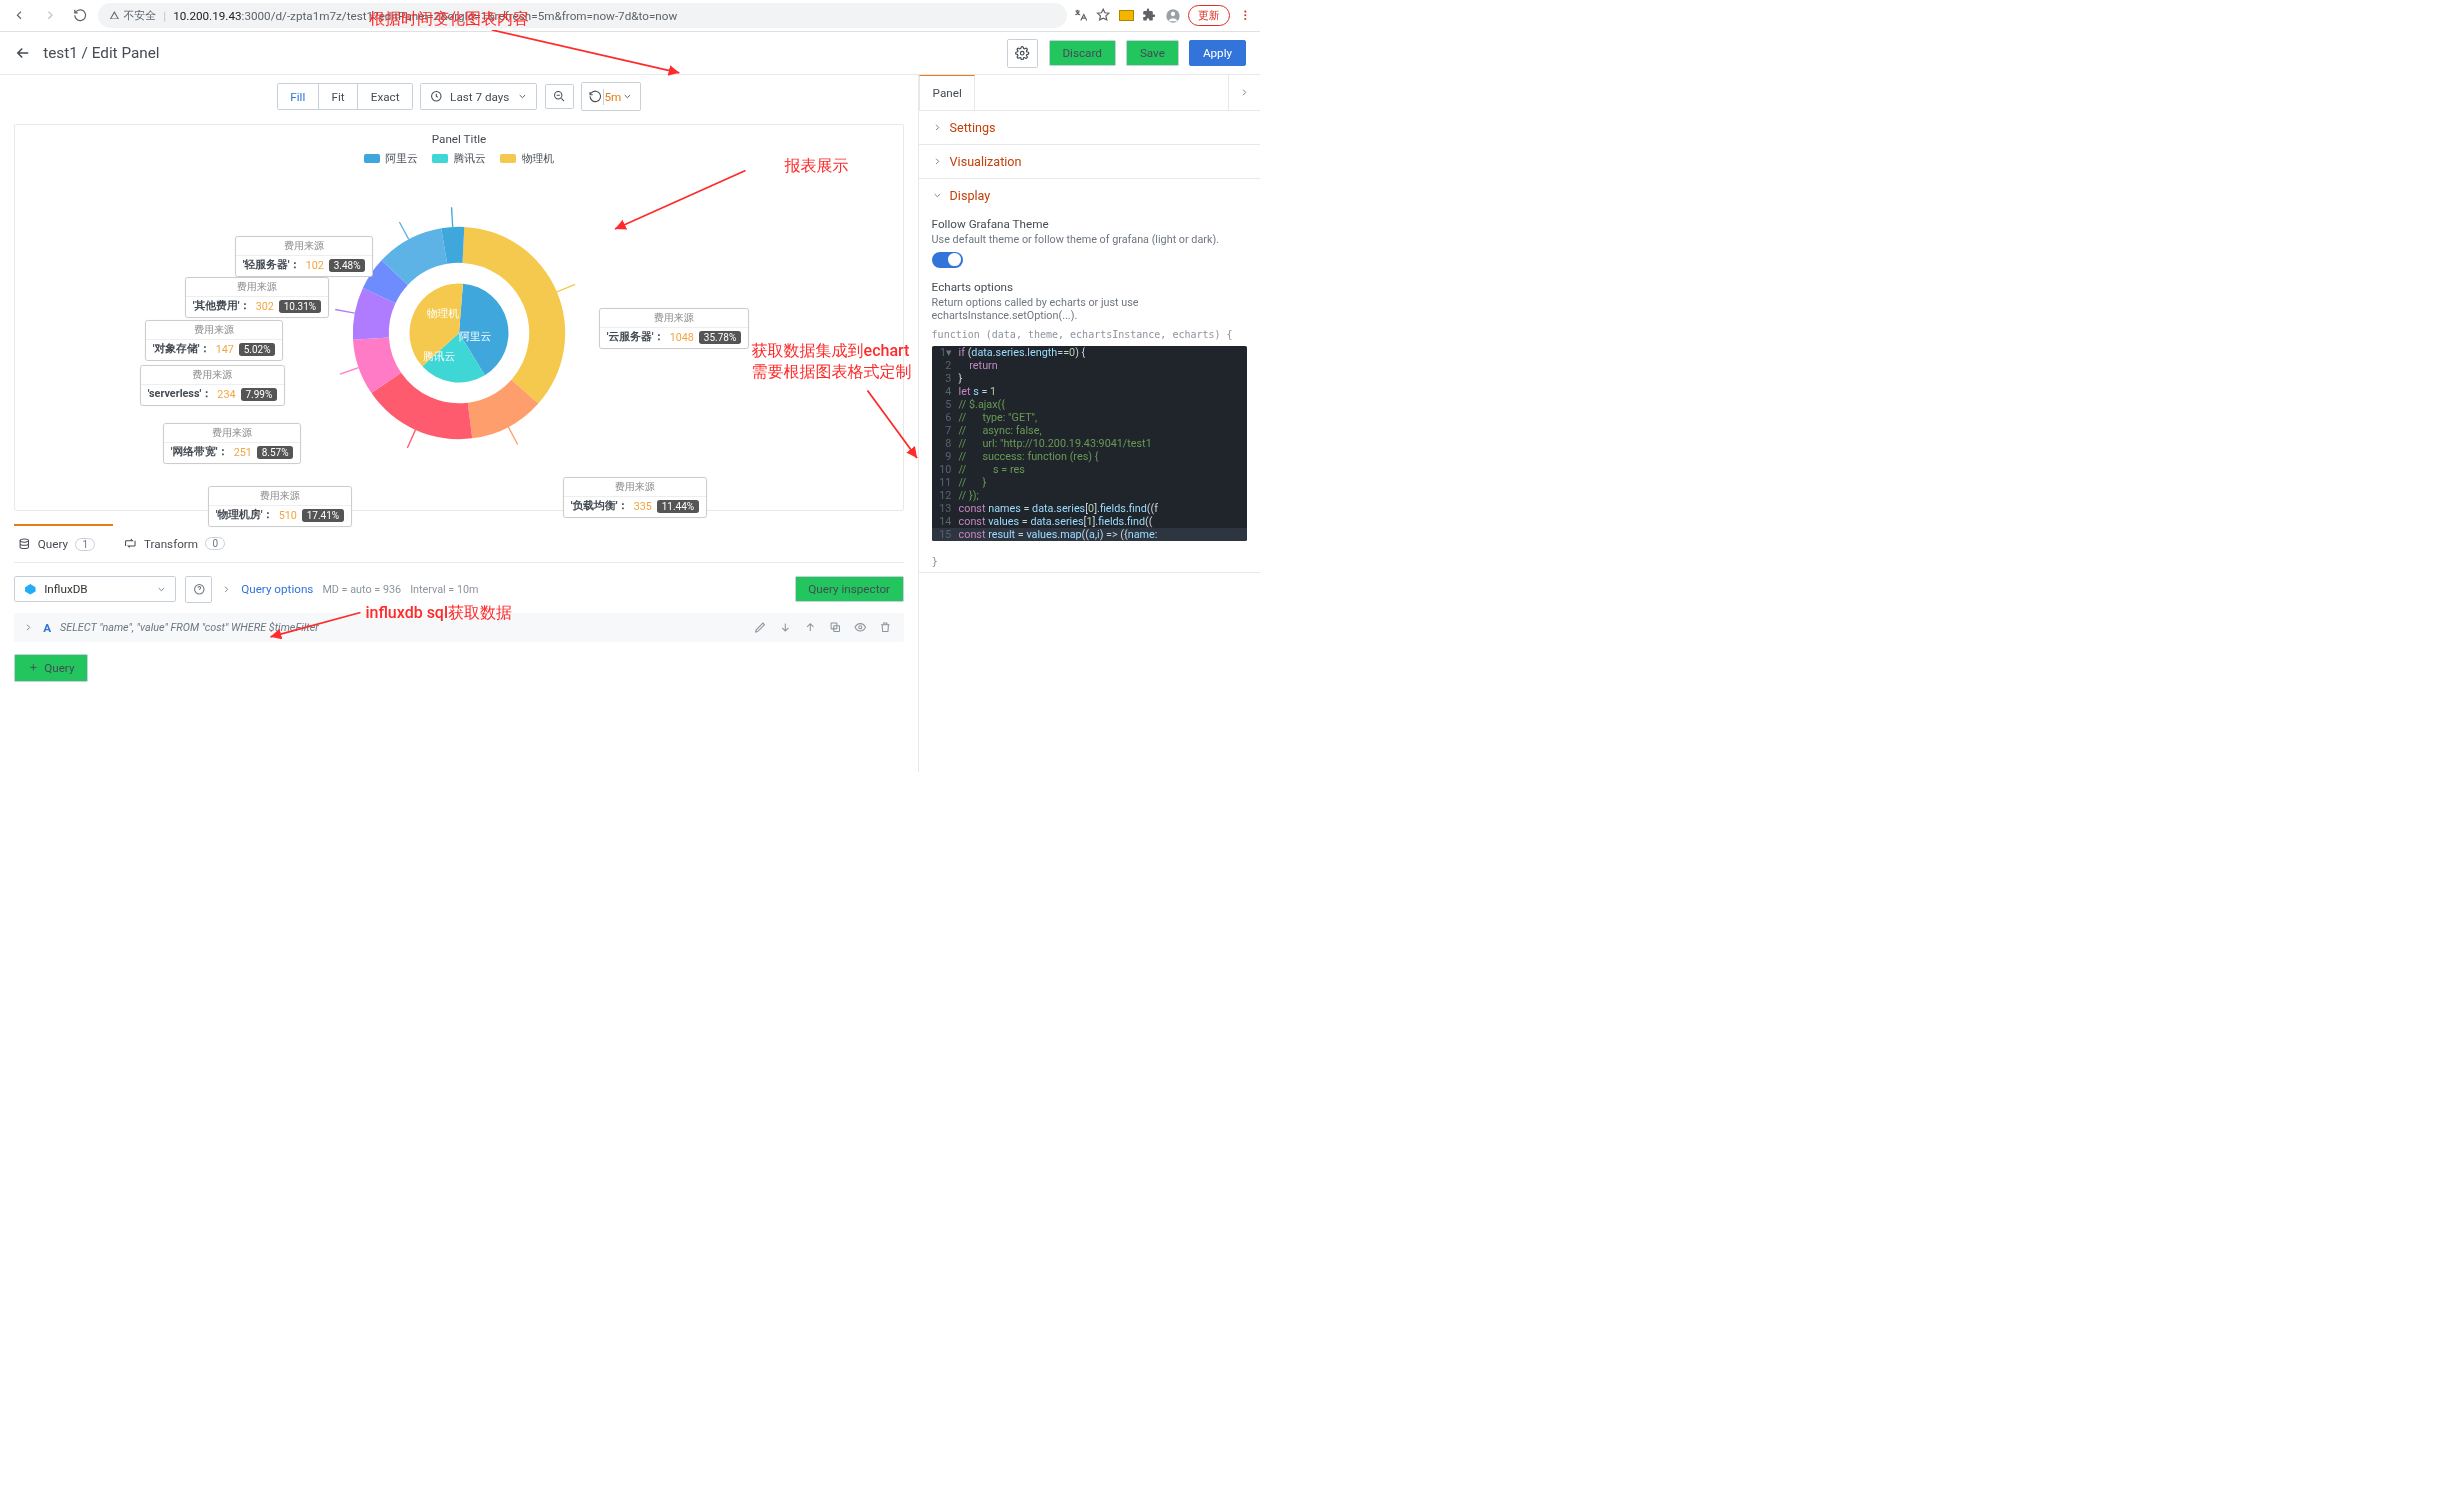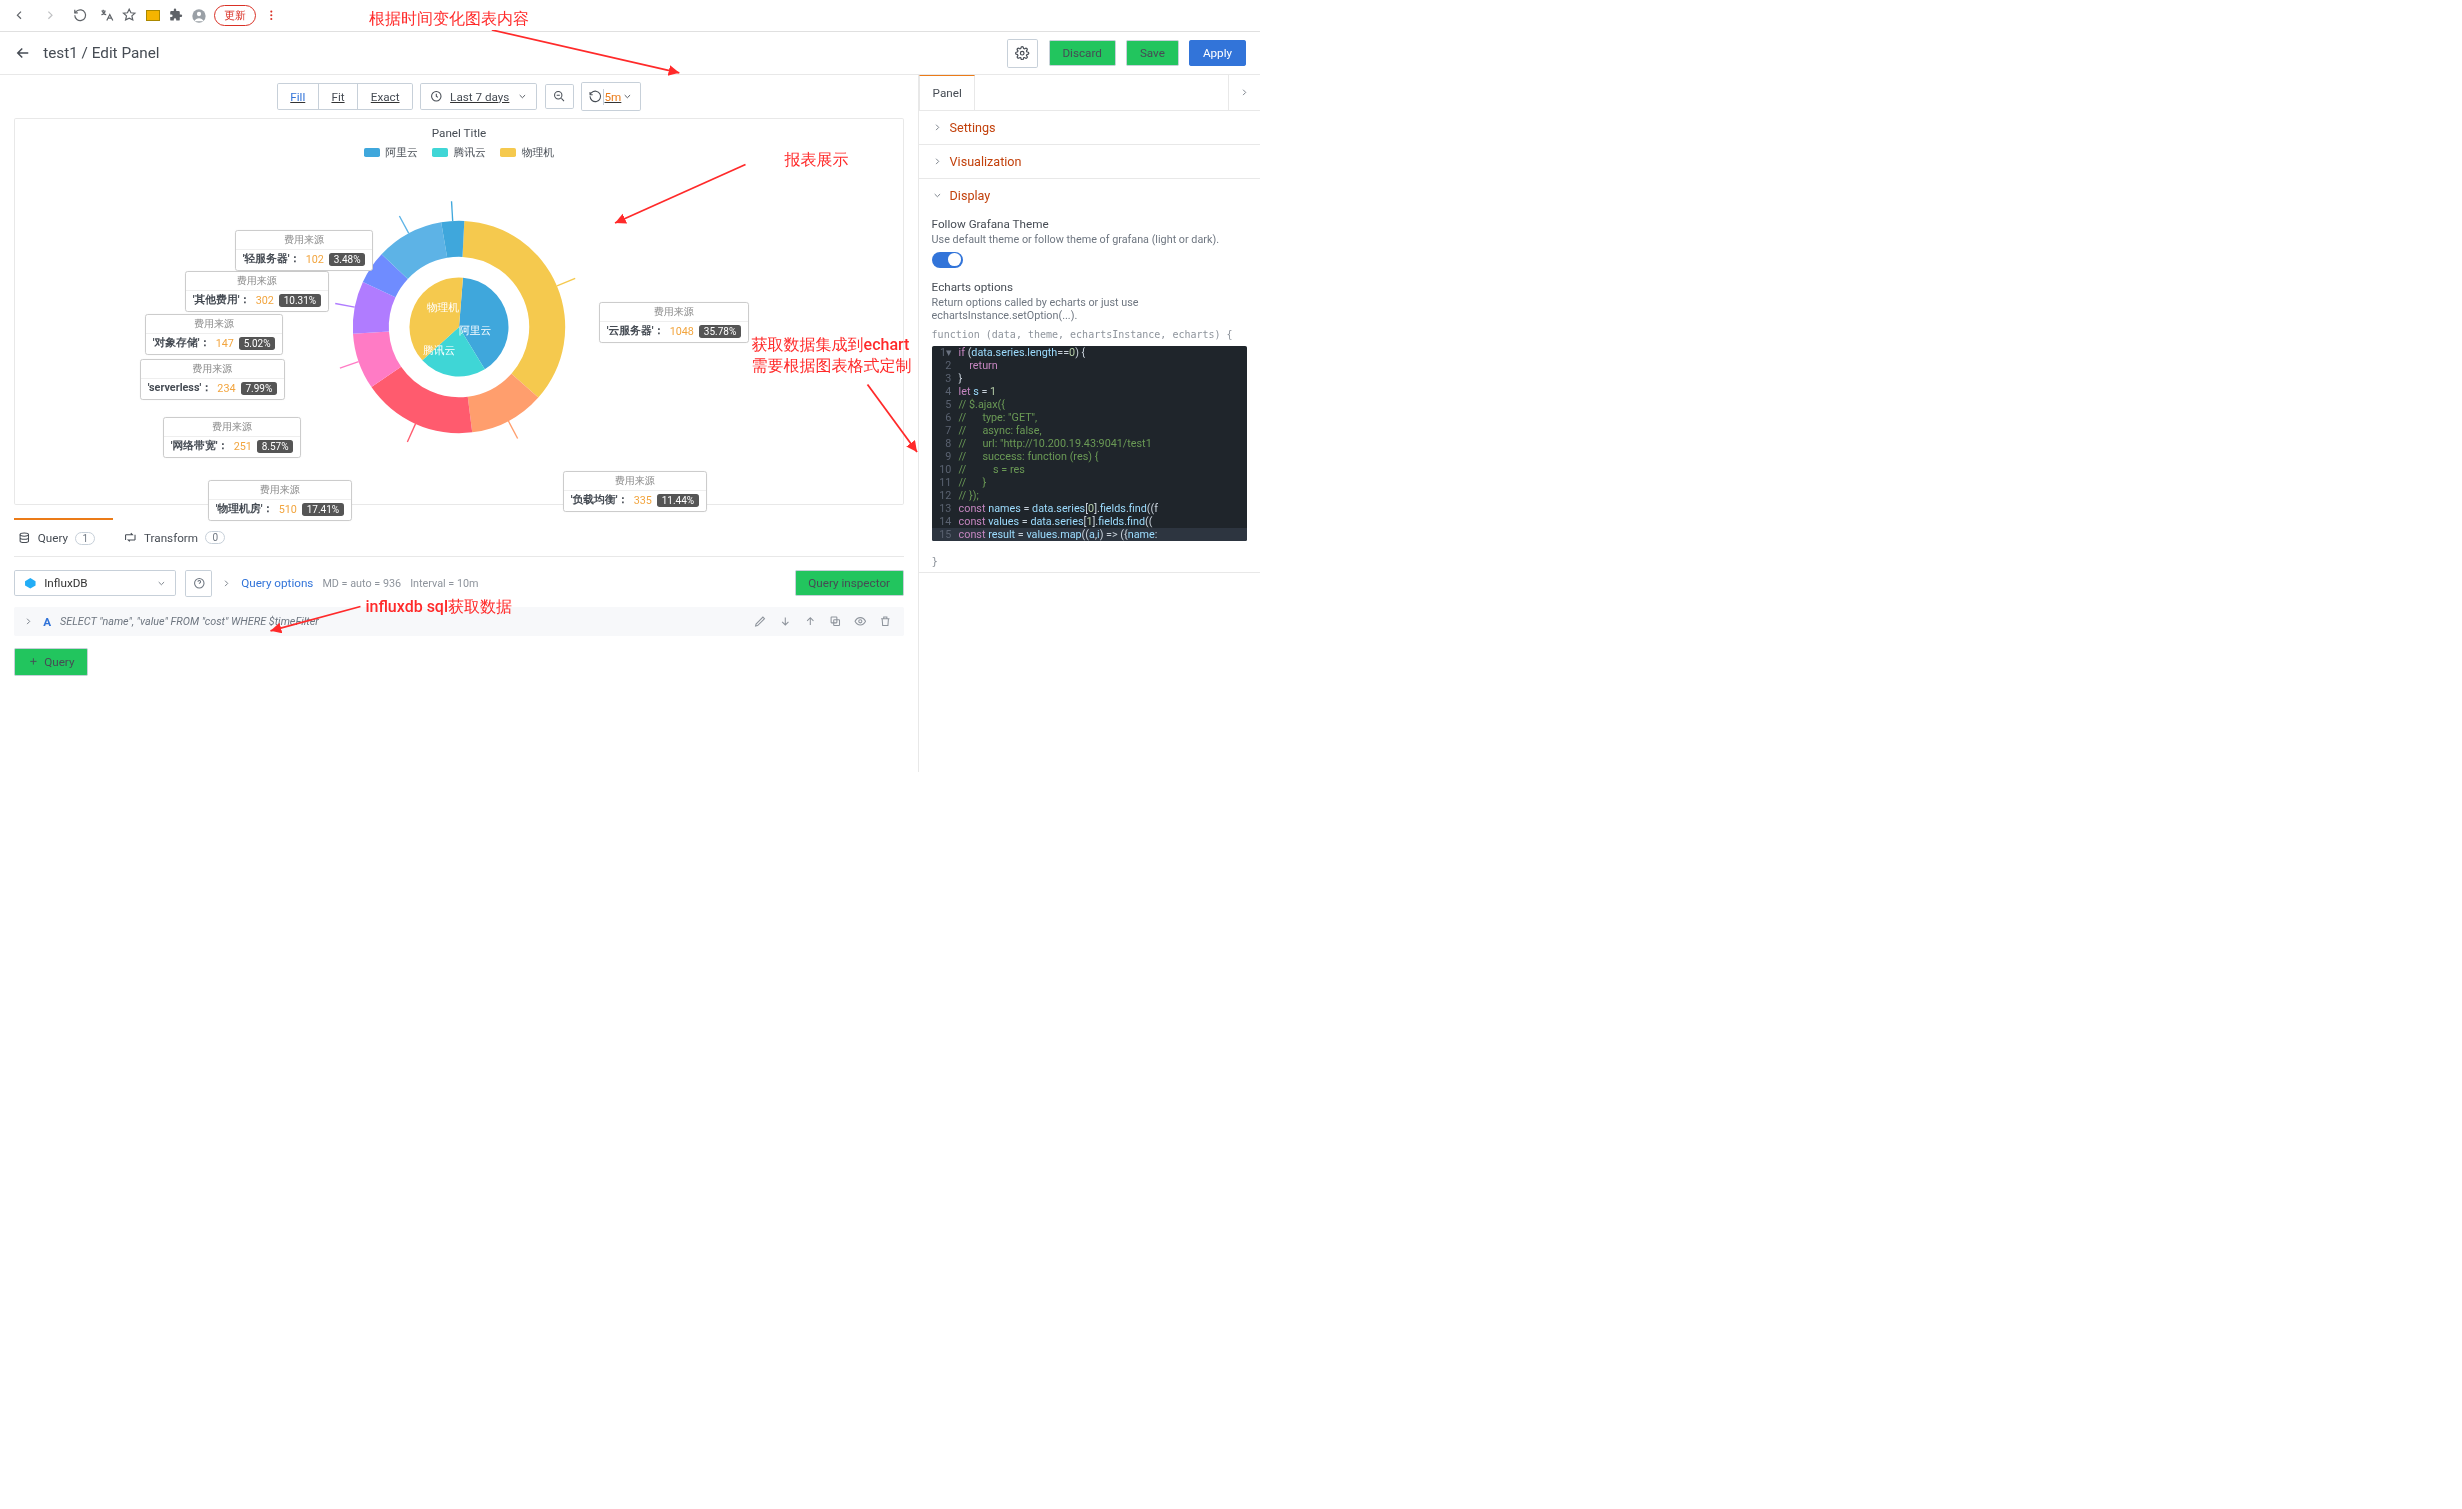--- a/index.html
+++ b/index.html
@@ -30,21 +30,21 @@
 
 .annot { position: absolute; color: #ff2a2a; font-size: 16px; font-weight: 500; white-space: nowrap; pointer-events: none; }
 .arrow { position: absolute; pointer-events: none; }
 
 
 .main { display: flex; height: calc(100% - 32px - 43px); }
 .left-col { flex: 1; display: flex; flex-direction: column; padding: 7.2px 14.4px 14.4px 14.4px; min-width: 0; }
 .right-col { width: 342px; border-left: 0.9px solid #e8e8e8; display: flex; flex-direction: column; overflow: hidden; }
 
 
-.controls-row { display: flex; justify-content: center; gap: 7.2px; margin-bottom: 7px; align-items: center; text-decoration: underline; }
+.controls-row { display: flex; justify-content: center; gap: 7.2px; margin-bottom: 13px; align-items: center; }
 .seg-group { display: inline-flex; border: 0.9px solid #c7d0d9; border-radius: 1.8px; overflow: hidden; }
 .seg-group > .seg { padding: 5.4px 12.6px; font-size: 11.7px; color: #464c54; border-right: 0.9px solid #c7d0d9; }
 .seg-group > .seg:last-child { border-right: none; }
 .seg.active { color: #3274d9; }
 .time-group { display: inline-flex; align-items: center; border: 0.9px solid #c7d0d9; border-radius: 1.8px; padding: 5.4px 9px; gap: 7.2px; color: #464c54; font-size: 11.7px; }
 .sm-btn { border: 0.9px solid #c7d0d9; padding: 5.4px 7.2px; border-radius: 1.8px; color: #464c54; font-size: 11.7px; display: inline-flex; align-items: center; gap: 5.4px; }
 .refresh-val { color: #eb7b18; }
 
 
 .panel { border: 0.9px solid #e8e8e8; border-radius: 1.8px; padding: 7.2px 7.2px 10.8px 7.2px; position: relative; flex: 0 0 auto; height: 387px; }
@@ -119,20 +119,32 @@
   <div class="nav-btn" style="opacity:.4">
     <svg width="14.4" height="14.4" viewBox="0 0 24 24" fill="none" stroke="#5f6368" stroke-width="2">
         <path d="M9 18l6-6-6-6"></path>
       </svg>
   </div>
   <div class="nav-btn">
     <svg width="14.4" height="14.4" viewBox="0 0 24 24" fill="none" stroke="#5f6368" stroke-width="2">
         <path d="M3 12a9 9 0 1 0 3-6.7L3 8"></path>
         <path d="M3 3v5h5"></path>
       </svg>
+  </div>
+  <div class="url-bar">
+    <span class="warn">
+      <svg width="10.8" height="10.8" viewBox="0 0 24 24" fill="#5f6368">
+          <path d="M12 2 2 20h20L12 2zm0 5 7 12H5l7-12z"></path>
+        </svg>
+      <span>不安全</span>
+    </span>
+    <span style="color:#c0c0c0">|</span>
+    <span class="url-text">
+      <span class="url-host">10.200.19.43</span><span class="url-rest">:3000/d/-zpta1m7z/test1?editPanel=2&amp;orgId=1&amp;refresh=5m&amp;from=now-7d&amp;to=now</span>
+    </span>
   </div>
   <div class="browser-right">
     <span class="ext-icon">
       <svg width="14.4" height="14.4" viewBox="0 0 24 24" fill="none" stroke="#5f6368" stroke-width="2">
           <path d="M4 5h7M7 3v2M6 5c0 3 3 6 6 6M10 5c0 3-3 6-6 6M13 21l5-10 5 10M15 17h6"></path>
         </svg>
     </span>
     <span class="ext-icon">
       <svg width="14.4" height="14.4" viewBox="0 0 24 24" fill="none" stroke="#5f6368" stroke-width="2">
           <path d="M12 2l2.9 6 6.6.6-5 4.6 1.5 6.5L12 16.9 6 19.7l1.5-6.5-5-4.6 6.6-.6L12 2z"></path>

